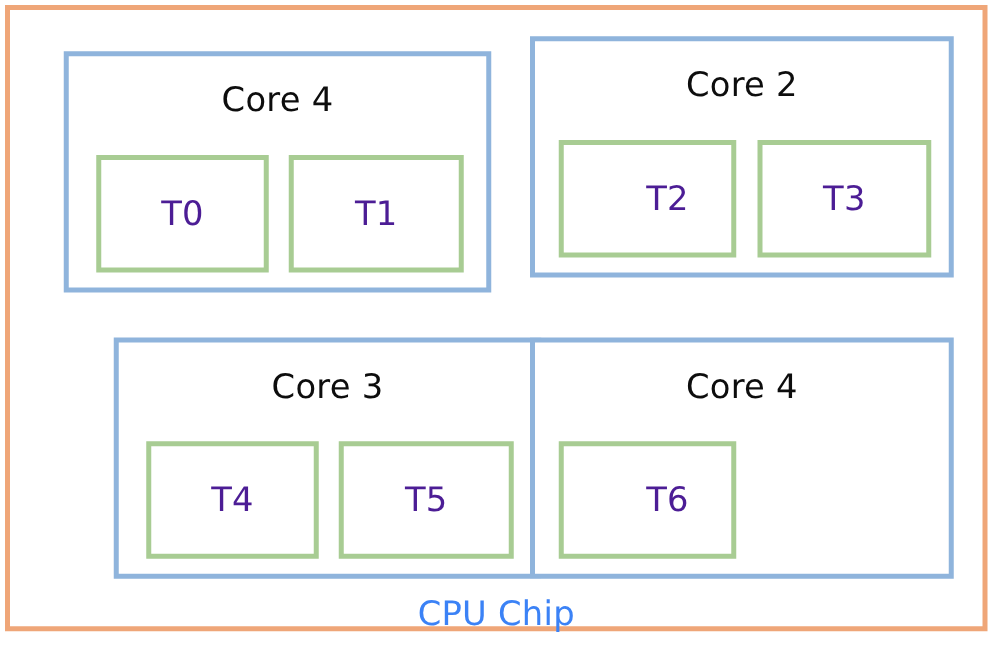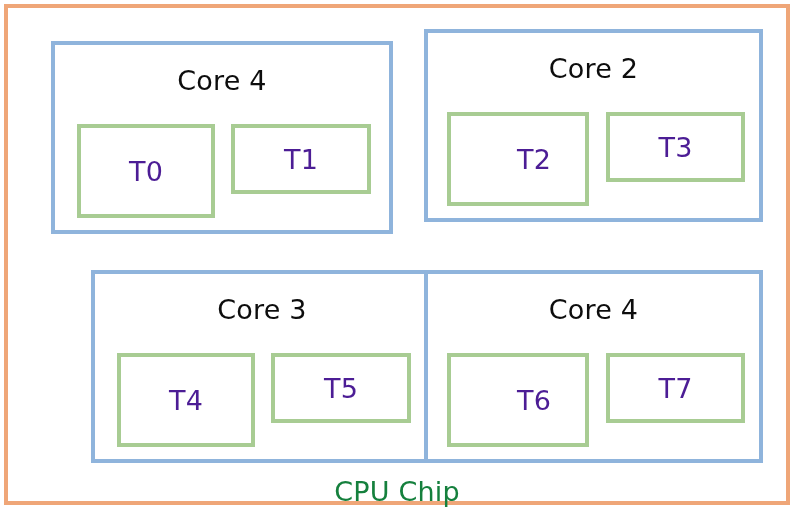--- a/index.html
+++ b/index.html
@@ -68,34 +68,34 @@
     font-size: 27px;
     line-height: 30px;
     color: #4c1d95;
     letter-spacing: 0.2px;
     white-space: nowrap;
     position: relative;
     top: 1px;
   }
   
   .thread-left  { left: 22px;  top: 79px; width: 138px; height: 94px; }
-  .thread-right { left: 176px; top: 79px; width: 140px; height: 70px; }
+  .thread-right { left: 176px; top: 79px; width: 140px; height: 94px; }
   .core-wide .thread-left  { left: 19px;  width: 142px; padding-left: 32px; }
   .core-wide .thread-right { left: 178px; width: 139px; justify-content: center; }
 
   
   #chip-caption {
     position: absolute;
     left: 0;
     right: 0;
     top: 468px;
     text-align: center;
     font-size: 27px;
     line-height: 32px;
-    color: #15803d;
+    color: #3b82f6;
     letter-spacing: 0.2px;
     white-space: nowrap;
   }
 </style>
 </head>
 <body>
 
 <div id="canvas">
 
   <div id="chip-boundary">
@@ -128,21 +128,18 @@
       <div class="thread-box thread-right">
         <span class="thread-label">T5</span>
       </div>
     </div>
 
     <div class="core-box core-wide" id="core-box-4">
       <div class="core-title">Core 4</div>
       <div class="thread-box thread-left">
         <span class="thread-label">T6</span>
       </div>
-      <div class="thread-box thread-right">
-        <span class="thread-label">T7</span>
-      </div>
     </div>
 
     <div id="chip-caption">CPU Chip</div>
 
   </div>
 </div>
 
 </body></html>

